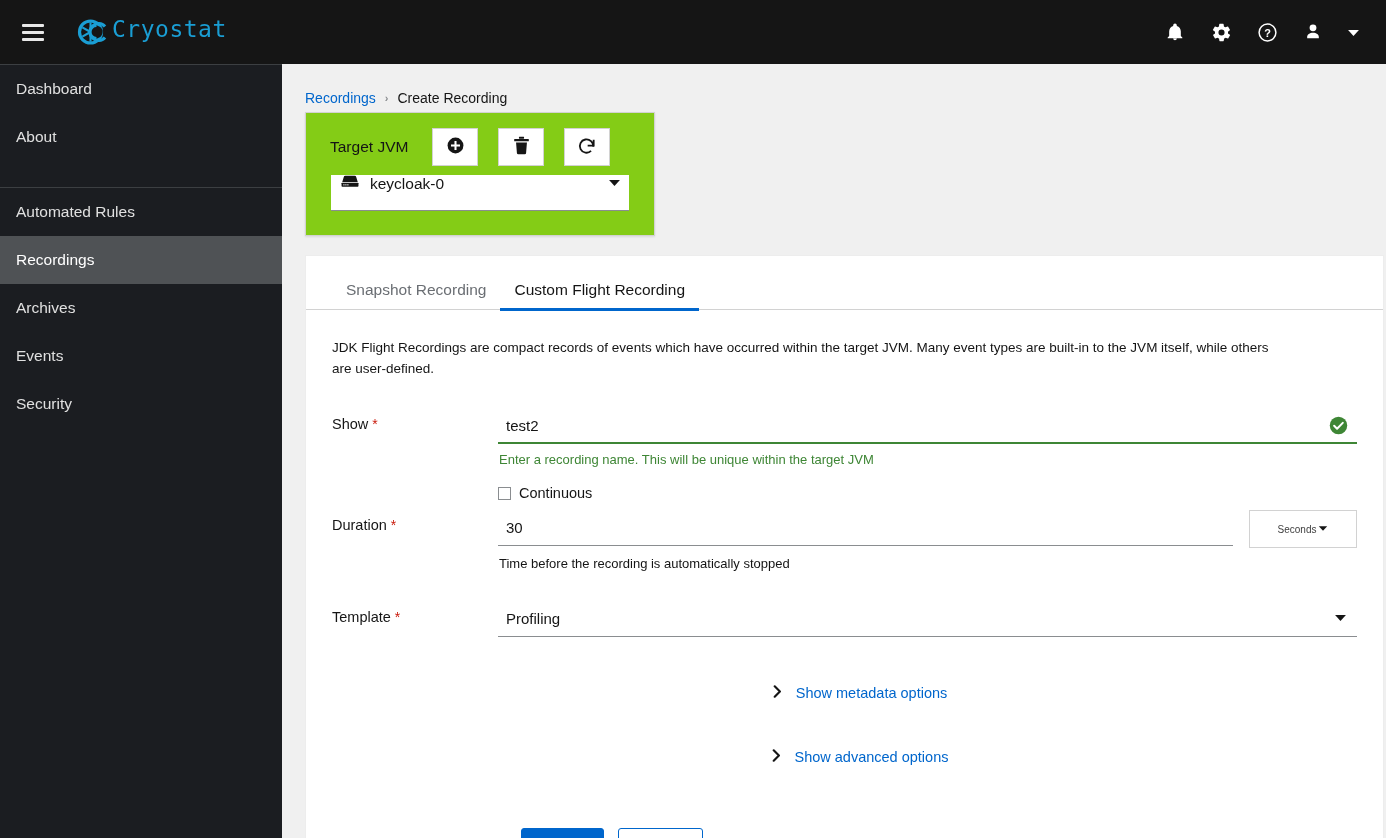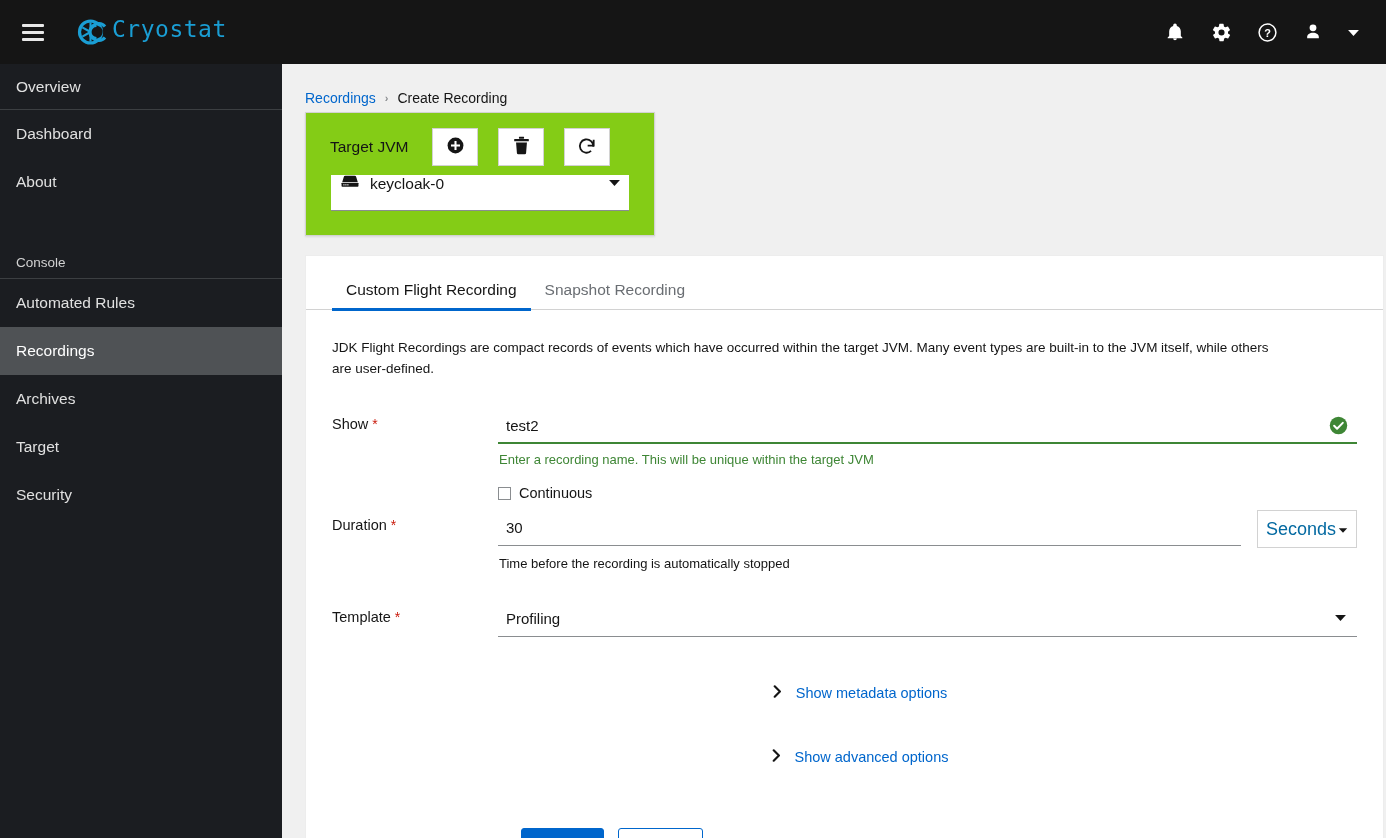--- a/index.html
+++ b/index.html
@@ -194,25 +194,25 @@
     width: 13px; height: 13px;
     border: 1px solid #8a8d90; background: #fff;
     cursor: pointer; appearance: none; -webkit-appearance: none;
     margin: 0;
   }
   .check-label { font-size: 14.5px; color: #151515; cursor: pointer; }
 
   .dur-line { display: flex; align-items: stretch; }
   .dur-input { flex: 1; }
   .unit-select {
-    width: 100px; height: 38px; margin-left: 16px;
+    width: 108px; height: 38px; margin-left: 16px;
     border: 1px solid #d2d2d2; background: #fff;
     display: flex; align-items: center; justify-content: center;
     gap: 2px; cursor: pointer;
-    font-size: 18px; color: #0369a1;
+    font-size: 10px; color: #404040;
   }
 
   .sel-box {
     width: 100%; height: 36px;
     border: none; border-bottom: 1px solid #8a8d90;
     background: #fff;
     display: flex; align-items: center;
     padding: 0 10px 0 8px; cursor: pointer;
     font-size: 15px; color: #151515; text-align: center;
   }
@@ -291,46 +291,40 @@
     </div>
     <div class="caret-btn">
       <svg width="13" height="13" viewBox="0 0 12 12" aria-hidden="true">
         <path d="M1 3.6h10L6 9.2z" fill="#ffffff"></path>
       </svg>
     </div>
   </div>
 </div>
 
 <nav class="sidebar">
-  <div class="nav-item first">
-    <span>Overview</span>
-  </div>
   <div class="nav-sep"></div>
   <div class="nav-item">
     <span>Dashboard</span>
   </div>
   <div class="nav-item">
     <span>About</span>
   </div>
   <div class="nav-gap"></div>
-  <div class="nav-section">
-    <span>Console</span>
-  </div>
   <div class="nav-sep"></div>
   <div class="nav-item">
     <span>Automated Rules</span>
   </div>
   <div class="nav-item active">
     <span>Recordings</span>
   </div>
   <div class="nav-item">
     <span>Archives</span>
   </div>
   <div class="nav-item">
-    <span>Target</span>
+    <span>Events</span>
   </div>
   <div class="nav-item">
     <span>Security</span>
   </div>
 </nav>
 
 <main class="main">
 
   <div class="breadcrumb">
     <span class="bc-link">Recordings</span>
@@ -386,25 +380,25 @@
       <span class="dd-caret">
         <svg width="13" height="13" viewBox="0 0 12 12" aria-hidden="true">
             <path d="M1 3.8h10L6 9.3z" fill="#151515"></path>
           </svg>
       </span>
     </div>
   </section>
 
   <section class="form-card">
     <div class="tabs">
+      <div class="tab">
+        <span>Snapshot Recording</span>
+      </div>
       <div class="tab active">
         <span>Custom Flight Recording</span>
-      </div>
-      <div class="tab">
-        <span>Snapshot Recording</span>
       </div>
     </div>
 
     <p class="tab-desc">JDK Flight Recordings are compact records of events which have occurred within the target JVM. Many event types are built-in to the JVM itself, while others are user-defined.</p>
 
     <div class="form">
 
       <div class="frow">
         <div class="flabel">
           <span>Show</span><span class="req">*</span>

